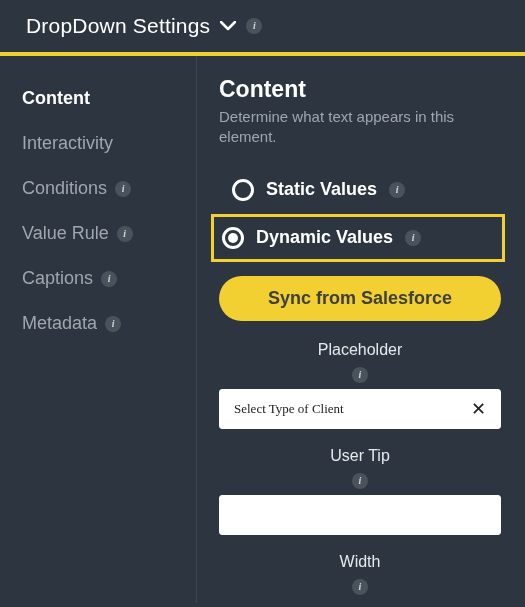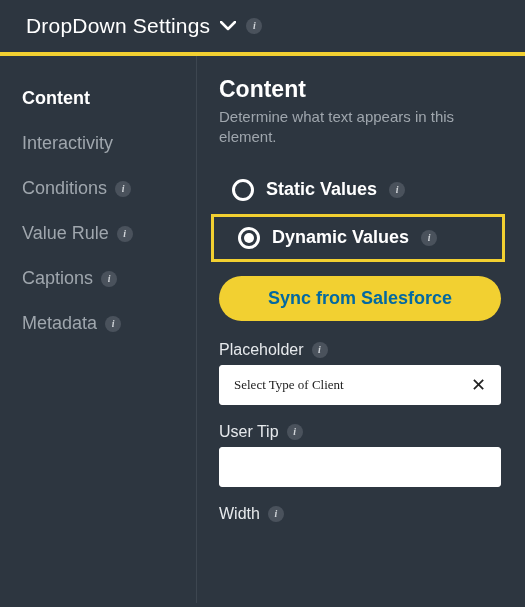--- a/index.html
+++ b/index.html
@@ -96,58 +96,59 @@
     gap: 12px;
     padding: 10px 10px;
     font-size: 18px;
     font-weight: 600;
     cursor: pointer;
     border: 3px solid transparent;
   }
   .radio-row.highlight {
     border: 3px solid var(--highlight-border);
     margin-left: -8px;
-    padding-left: 24px;
+    padding-left: 8px;
     padding-right: 8px;
     margin-right: -4px;
   }
   .radio-outer {
     width: 22px; height: 22px;
     border: 3px solid #ffffff;
     border-radius: 50%;
     display: flex; align-items: center; justify-content: center;
     flex: 0 0 auto;
   }
   .radio-inner {
     width: 10px; height: 10px;
     background: #ffffff;
     border-radius: 50%;
   }
   .sync-btn {
     display: block;
     width: 100%;
     background: var(--yellow);
-    color: #0369a1;
+    color: #404040;
     border: none;
     border-radius: 999px;
     font-size: 18px;
     font-weight: 600;
     padding: 12px 10px;
     margin: 14px 0 20px 0;
     cursor: pointer;
     text-align: center;
   }
   .field { margin-bottom: 18px; }
   .field-label {
     display: flex;
     align-items: center;
     gap: 8px;
     font-size: 16px;
     color: #e6e9ec;
     margin-bottom: 6px;
+    flex-direction: column;
   }
   .text-input {
     width: 100%;
     height: 40px;
     background: #ffffff;
     border: 1px solid #ffffff;
     border-radius: 3px;
     padding: 0 12px;
     font-size: 17px;
     color: #222;

